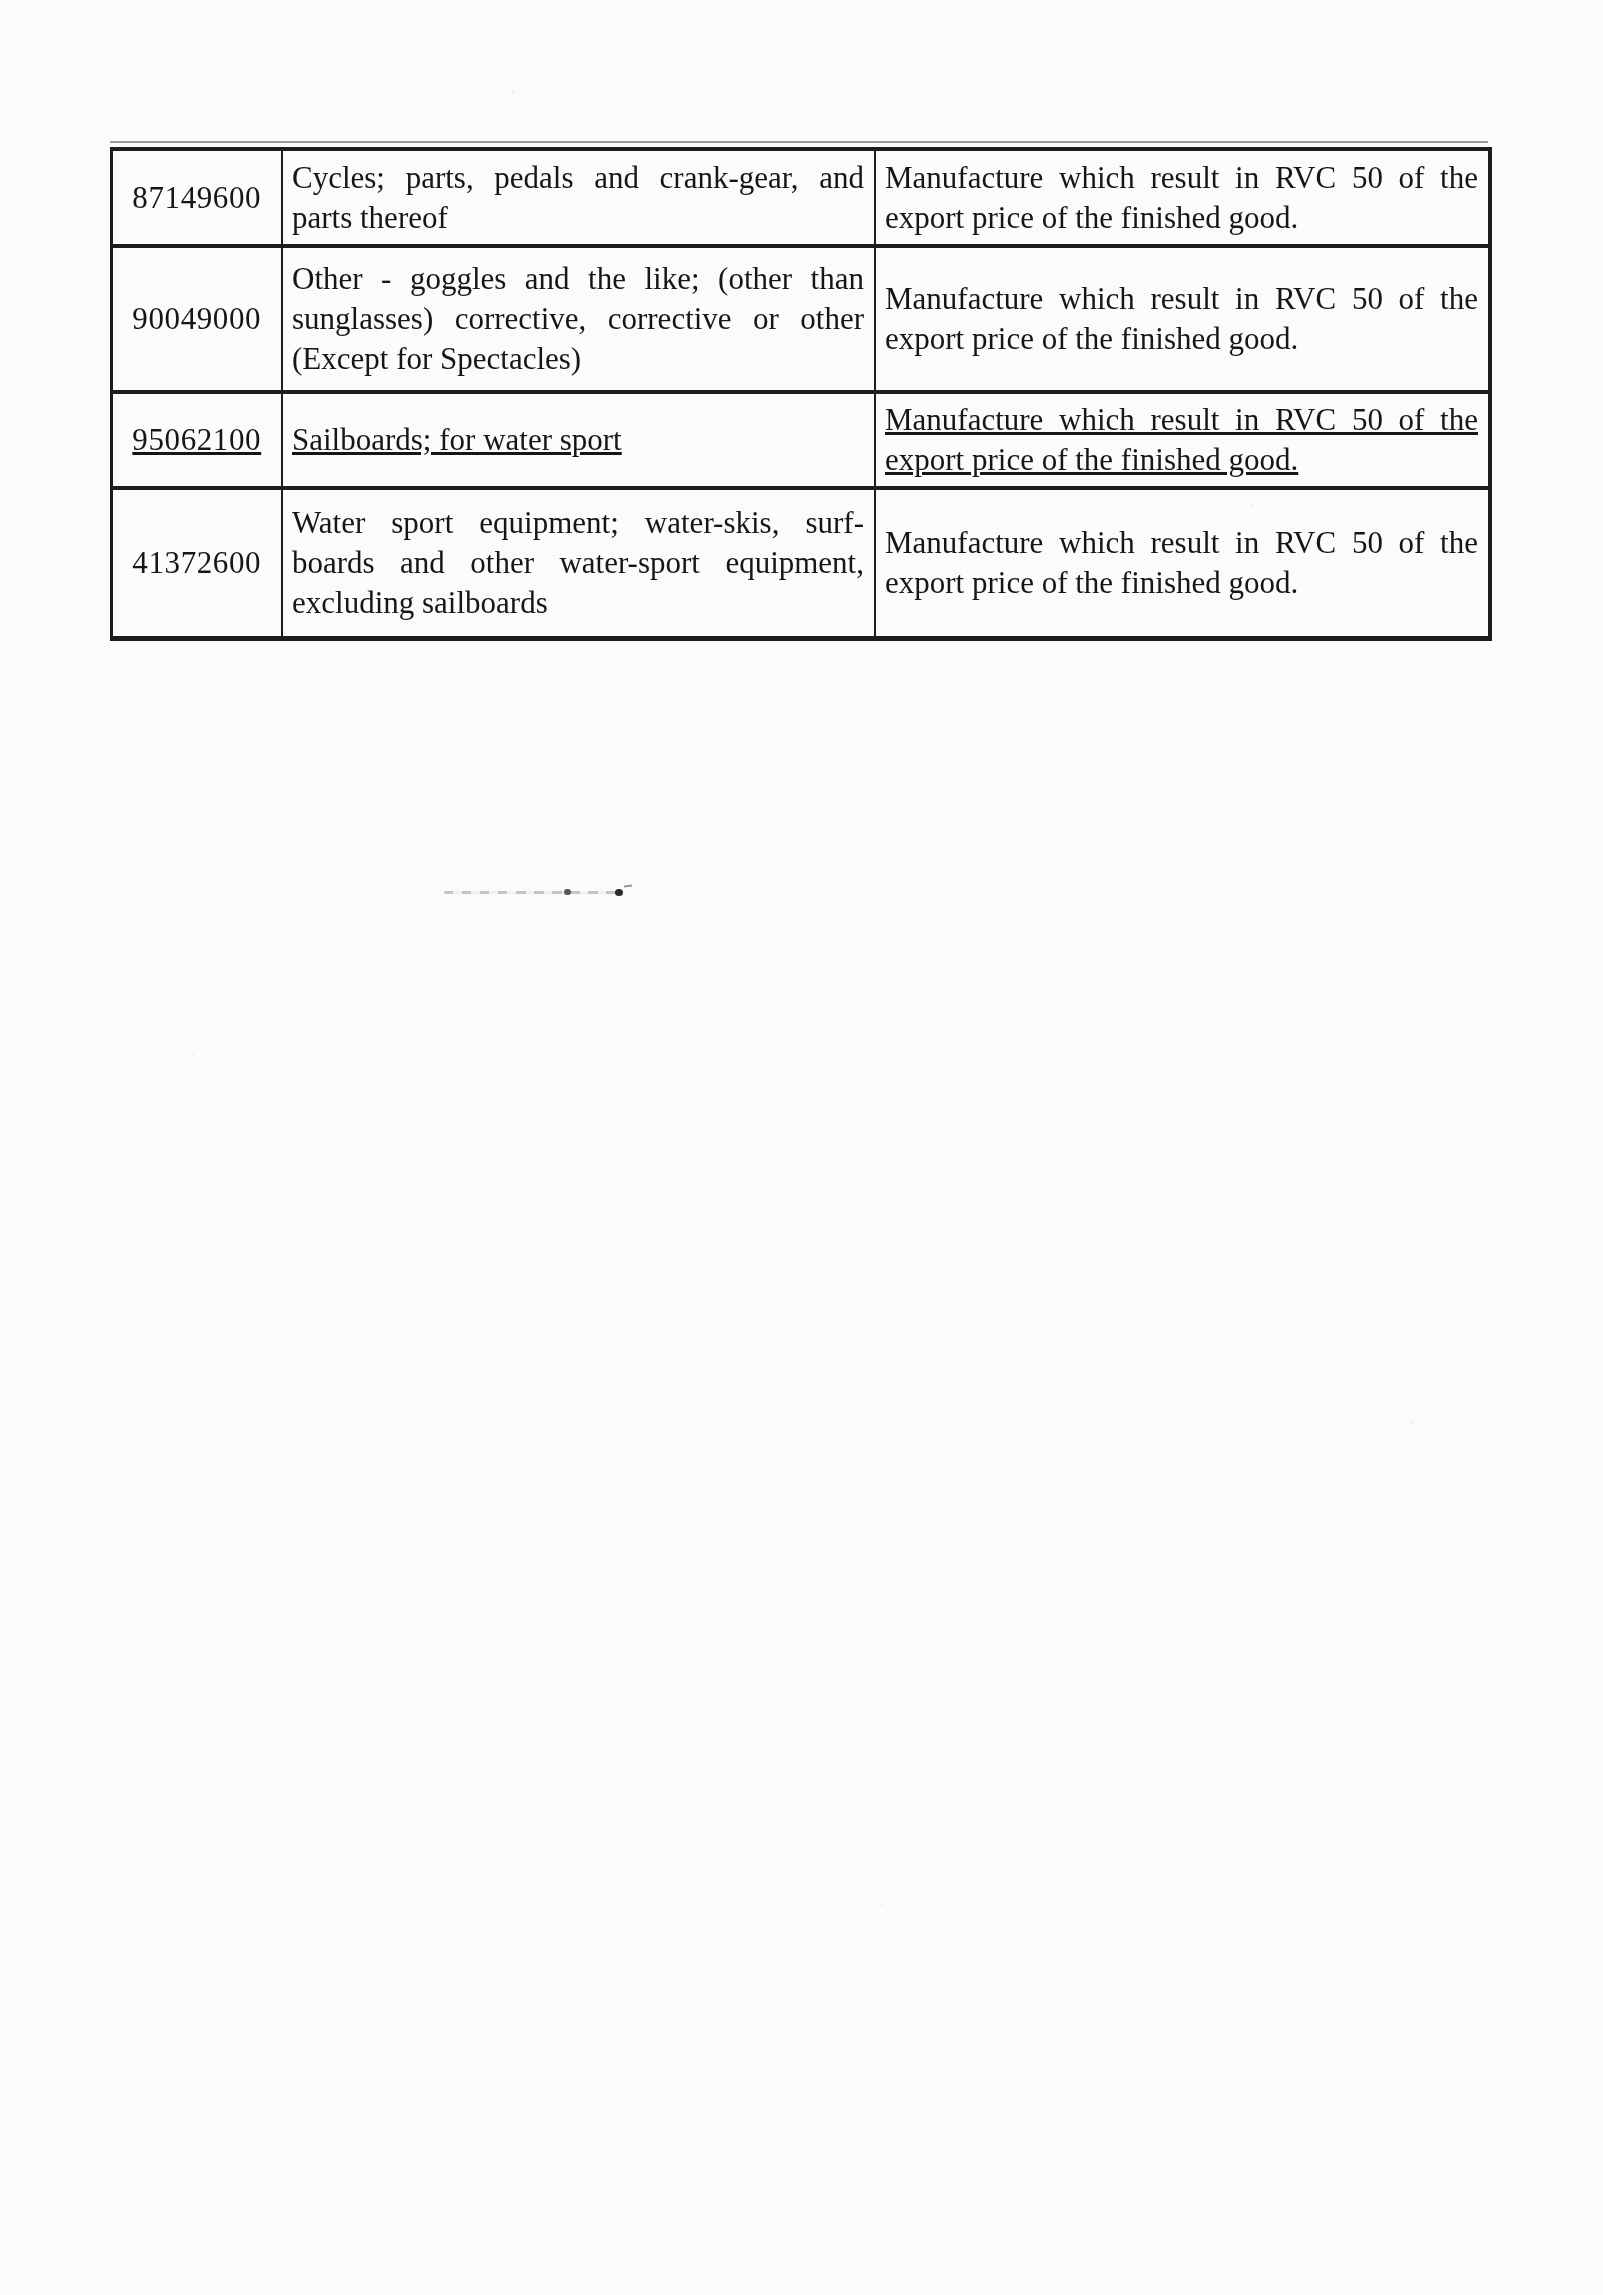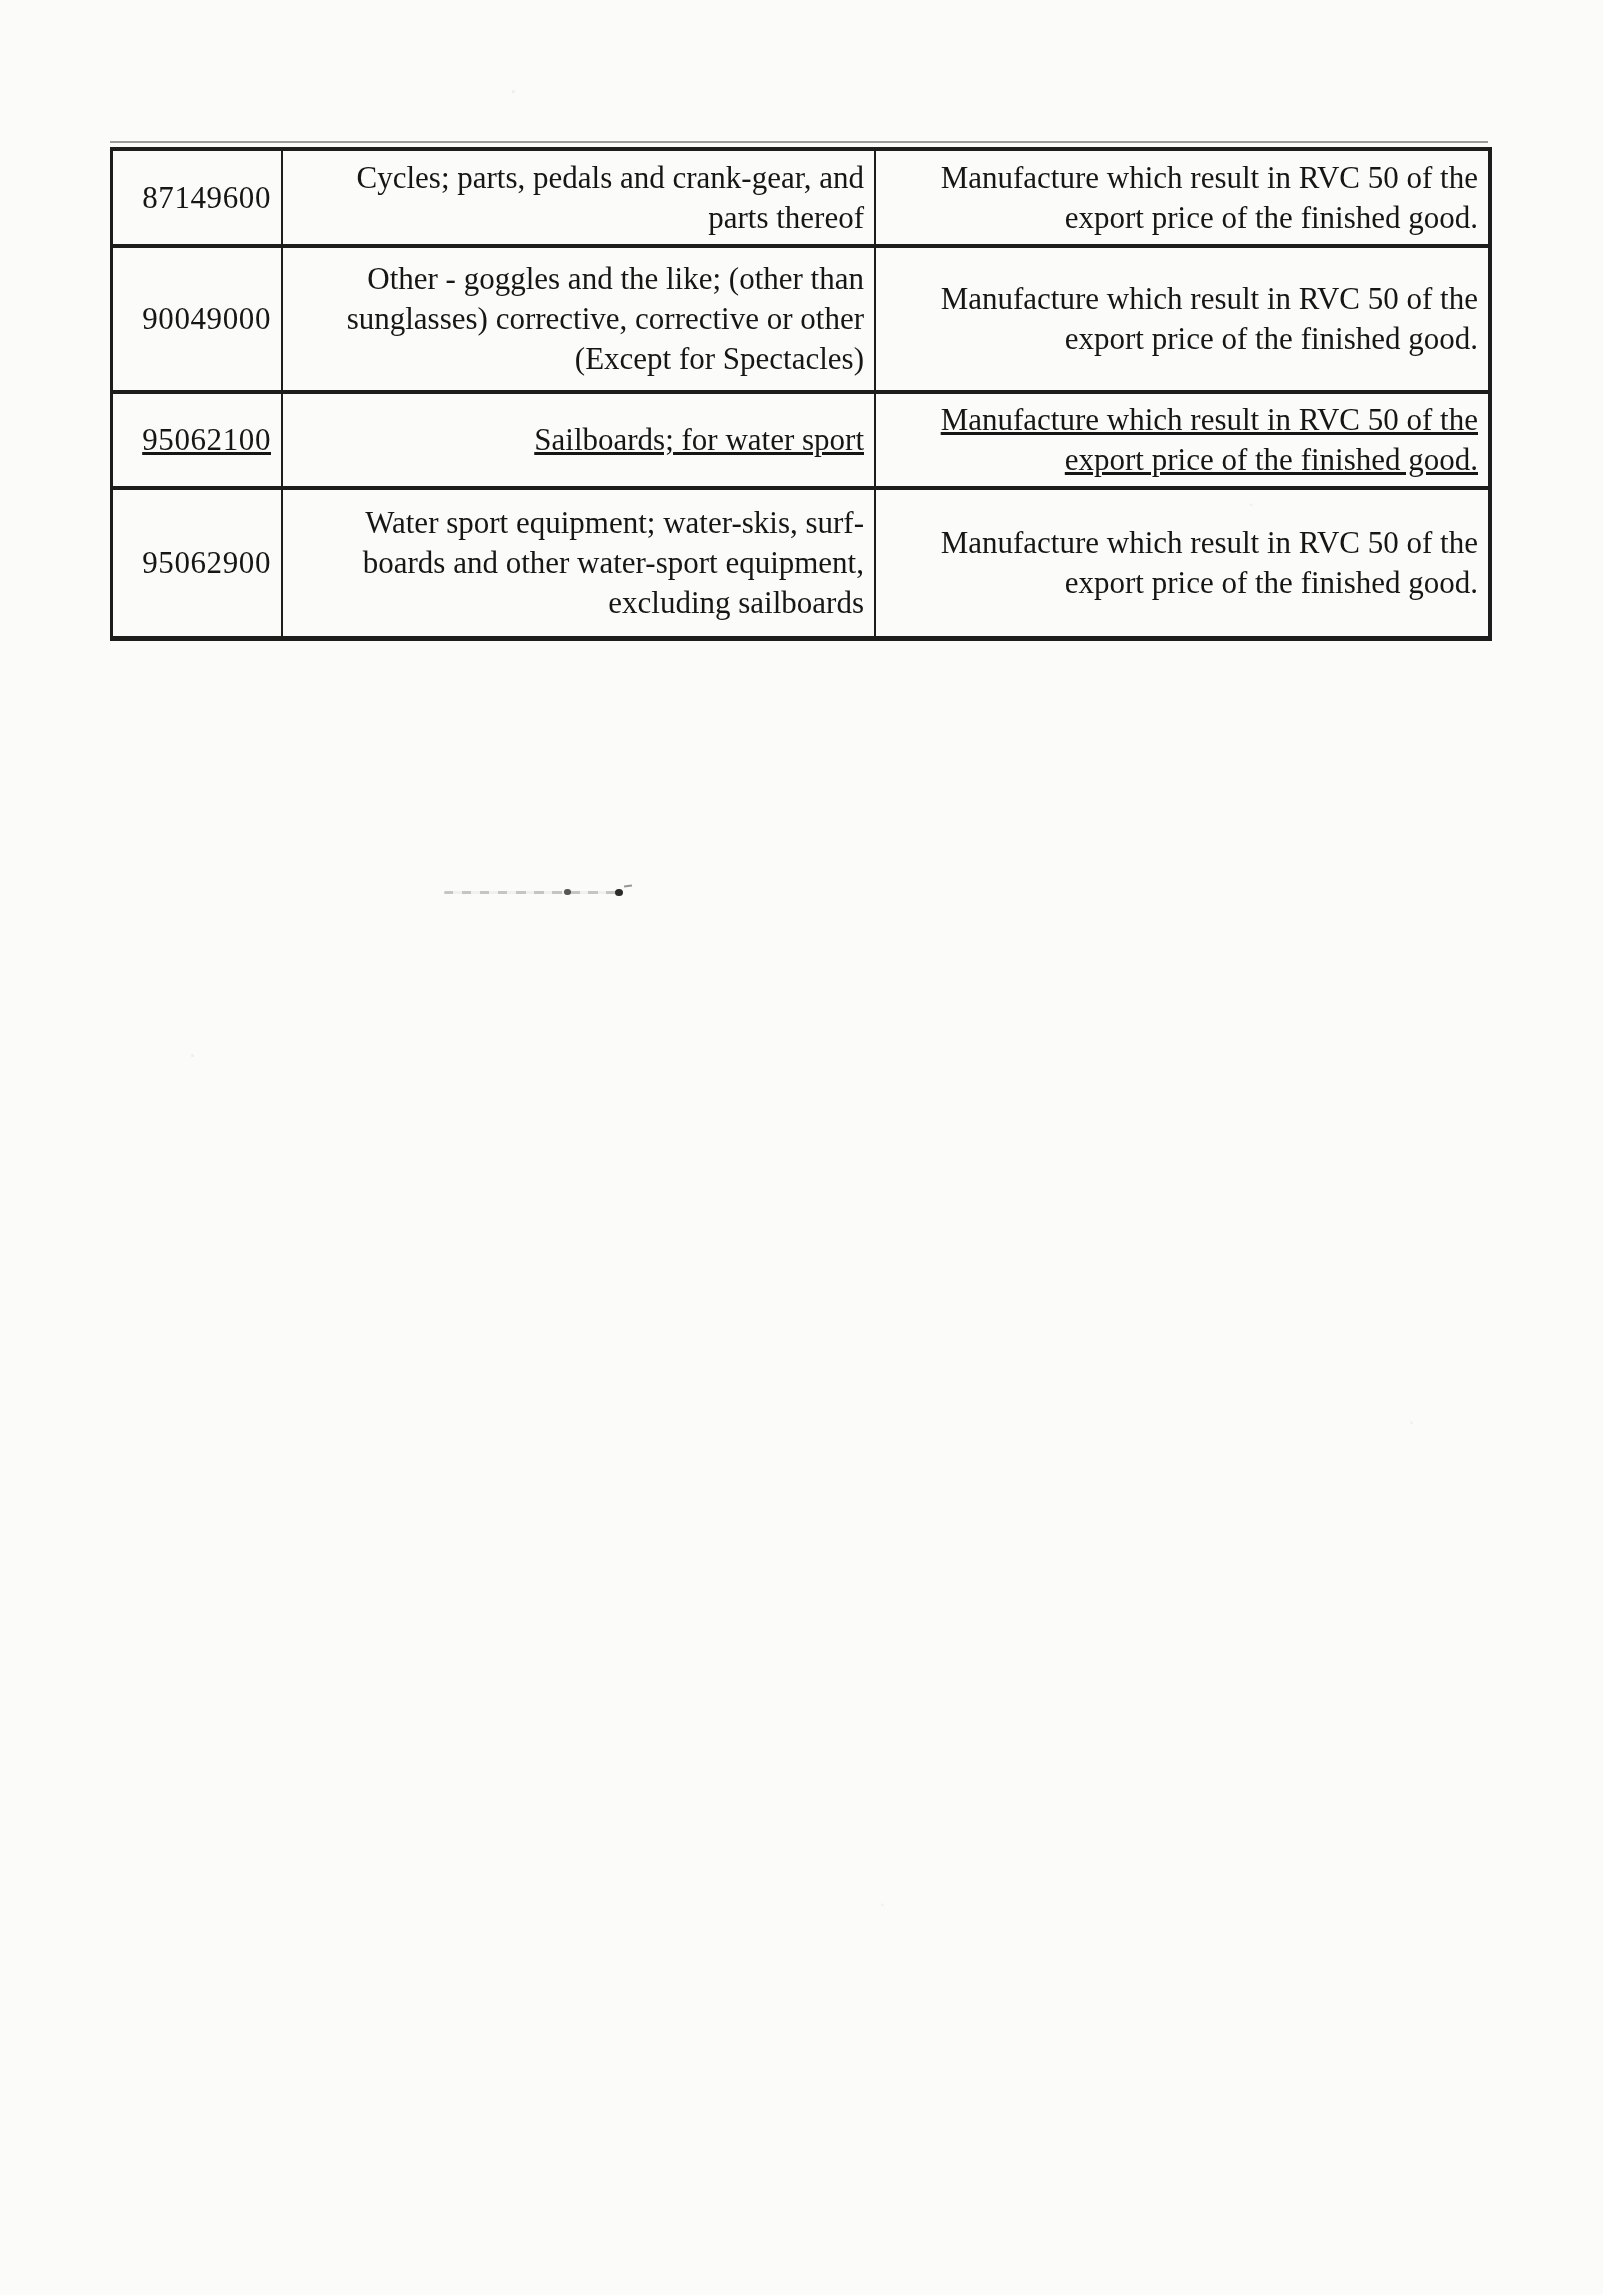--- a/index.html
+++ b/index.html
@@ -48,21 +48,20 @@
   }
   table.rules td {
     border: 2.4px solid #1d1d1d;
     border-top-width: 4.2px;
     border-bottom-width: 4.2px;
     vertical-align: middle;
     font-size: 31px;
     line-height: 40px;
     padding: 6px 9.5px;
     overflow: hidden;
-    text-align: right;
   }
   td.code {
     text-align: center;
     font-size: 33px;
     letter-spacing: 0.6px;
     padding: 6px 3.6px;
   }
   td.desc, td.rule {
     text-align: justify;
   }
@@ -145,21 +144,21 @@
         <td class="code"><span>90049000</span></td>
         <td class="desc"><span>Other - goggles and the like; (other than sunglasses) corrective, corrective or other</span><span class="bold"> (Except for Spectacles)</span></td>
         <td class="rule"><span>Manufacture which result in RVC 50 of the export price of the finished good.</span></td>
       </tr>
       <tr class="r4">
         <td class="code"><span>95062100</span></td>
         <td class="desc"><span>Sailboards; for water sport</span><span class="bold"></span></td>
         <td class="rule"><span>Manufacture which result in RVC 50 of the export price of the finished good.</span></td>
       </tr>
       <tr class="r5">
-        <td class="code"><span>95062900</span></td>
+        <td class="code"><span>41372600</span></td>
         <td class="desc"><span>Water sport equipment; water-skis, surf-boards and other water-sport equipment, excluding sailboards</span><span class="bold"></span></td>
         <td class="rule"><span>Manufacture which result in RVC 50 of the export price of the finished good.</span></td>
       </tr>
     </tbody>
   </table>
 
   <div class="pencil-mark">
     <div class="pencil-line"></div>
     <div class="pencil-dot-1"></div>
     <div class="pencil-dot-2"></div>

